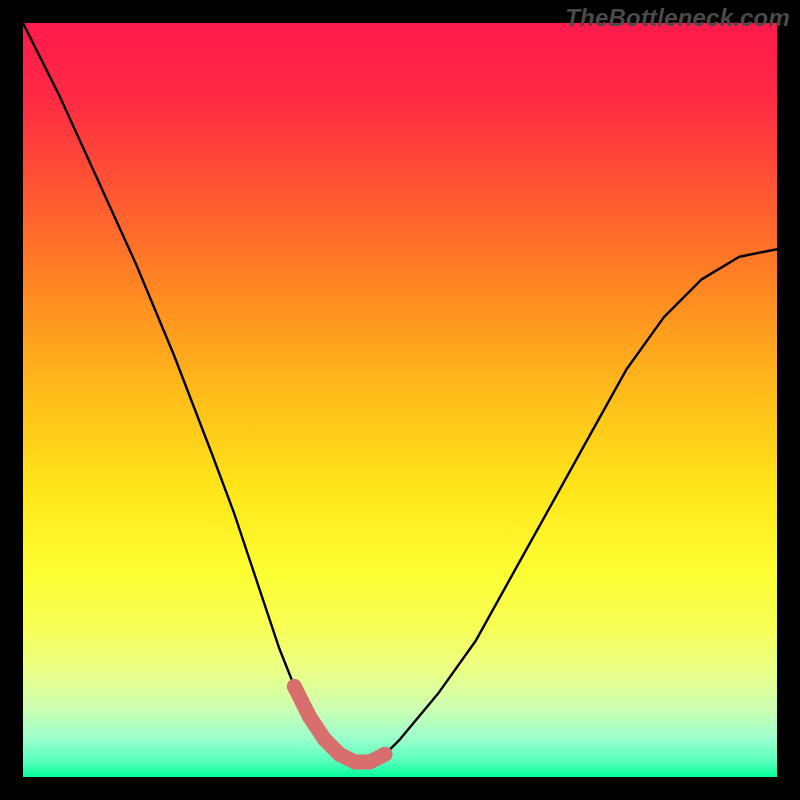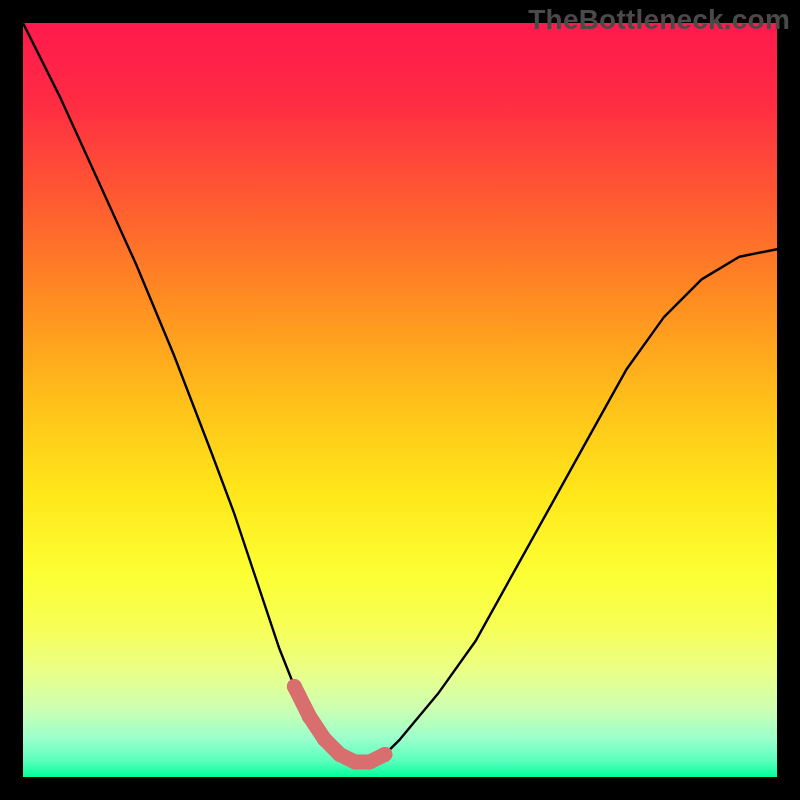--- a/index.html
+++ b/index.html
@@ -15,24 +15,25 @@
     position: relative;
     width: 800px;
     height: 800px;
     background: #000;
   }
   .watermark {
     position: absolute;
     top: 4px;
     right: 10px;
     color: #4a4a4a;
-    font-size: 28px;
+    font-size: 24px;
     font-weight: 600;
     letter-spacing: 0.2px;
     z-index: 5;
+    font-style: italic;
   }
   .plot {
     position: absolute;
     left: 23px;
     top: 23px;
     width: 754px;
     height: 754px;
   }
   .plot svg {
     display: block;

